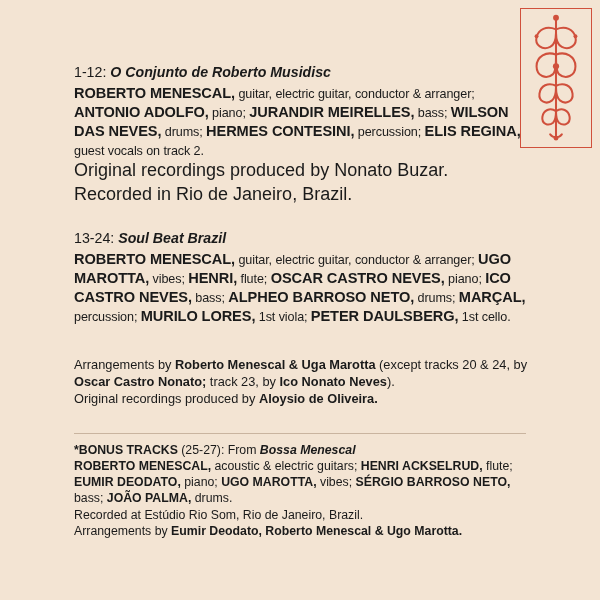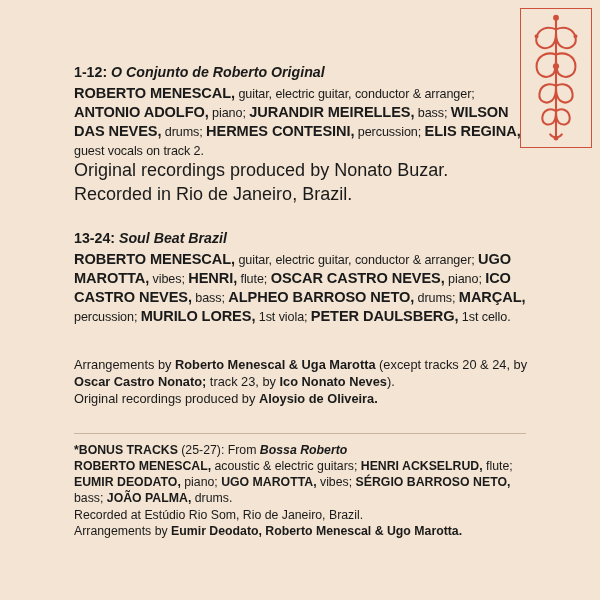--- a/index.html
+++ b/index.html
@@ -50,21 +50,21 @@
   .block {
     margin-bottom: 14px;
   }
 
   .hdr {
     font-size: 14.2px;
     line-height: 1.45;
     margin-bottom: 1px;
   }
   .hdr .range {
-    font-weight: bold;
+    font-weight: normal;
   }
   .hdr .title {
     font-weight: bold;
     font-style: italic;
   }
 
   .credits {
     font-size: 14.6px;
     line-height: 1.30;
     letter-spacing: -0.1px;
@@ -131,21 +131,21 @@
         <circle cx="36" cy="58" r="3.2"></circle>
       </g>
     </svg>
   </div>
 
   <div class="content">
 
     <div class="block">
       <div class="hdr">
         <span class="range">1-12:</span>
-        <span class="title">O Conjunto de Roberto Original</span>
+        <span class="title">O Conjunto de Roberto Musidisc</span>
       </div>
       <div class="credits"><b>ROBERTO MENESCAL,</b><span class="sm"> guitar, electric guitar, conductor &amp; arranger; </span><b>ANTONIO ADOLFO,</b><span class="sm"> piano; </span><b>JURANDIR MEIRELLES,</b><span class="sm"> bass; </span><b>WILSON DAS NEVES,</b><span class="sm"> drums; </span><b>HERMES CONTESINI,</b><span class="sm"> percussion; </span><b>ELIS REGINA,</b><span class="sm"> guest vocals on track 2.</span></div>
       <div class="tail">Original recordings produced by Nonato Buzar.</div>
       <div class="tail">Recorded in Rio de Janeiro, Brazil.</div>
     </div>
 
     <div class="spacer-sm"></div>
 
     <div class="block">
       <div class="hdr">
@@ -158,20 +158,20 @@
     <div class="spacer-md"></div>
 
     <div class="block">
       <div class="para">Arrangements by <b>Roberto Menescal &amp; Uga Marotta</b> (except tracks 20 &amp; 24, by <b>Oscar Castro Nonato;</b> track 23, by <b>Ico Nonato Neves</b>).</div>
       <div class="para">Original recordings produced by <b>Aloysio de Oliveira.</b></div>
     </div>
 
     <div class="sep"></div>
 
     <div class="block">
-      <div class="bonus big"><b>*BONUS TRACKS</b> (25-27): From <i>Bossa Roberto</i></div>
+      <div class="bonus big"><b>*BONUS TRACKS</b> (25-27): From <i>Bossa Menescal</i></div>
       <div class="bonus"><b>ROBERTO MENESCAL,</b> acoustic &amp; electric guitars; <b>HENRI ACKSELRUD,</b> flute; <b>EUMIR DEODATO,</b> piano; <b>UGO MAROTTA,</b> vibes; <b>SÉRGIO BARROSO NETO,</b> bass; <b>JOÃO PALMA,</b> drums.</div>
       <div class="bonus">Recorded at Estúdio Rio Som, Rio de Janeiro, Brazil.</div>
       <div class="bonus">Arrangements by <b>Eumir Deodato, Roberto Menescal &amp; Ugo Marotta.</b></div>
     </div>
 
   </div>
 </div>
 
 </body></html>

